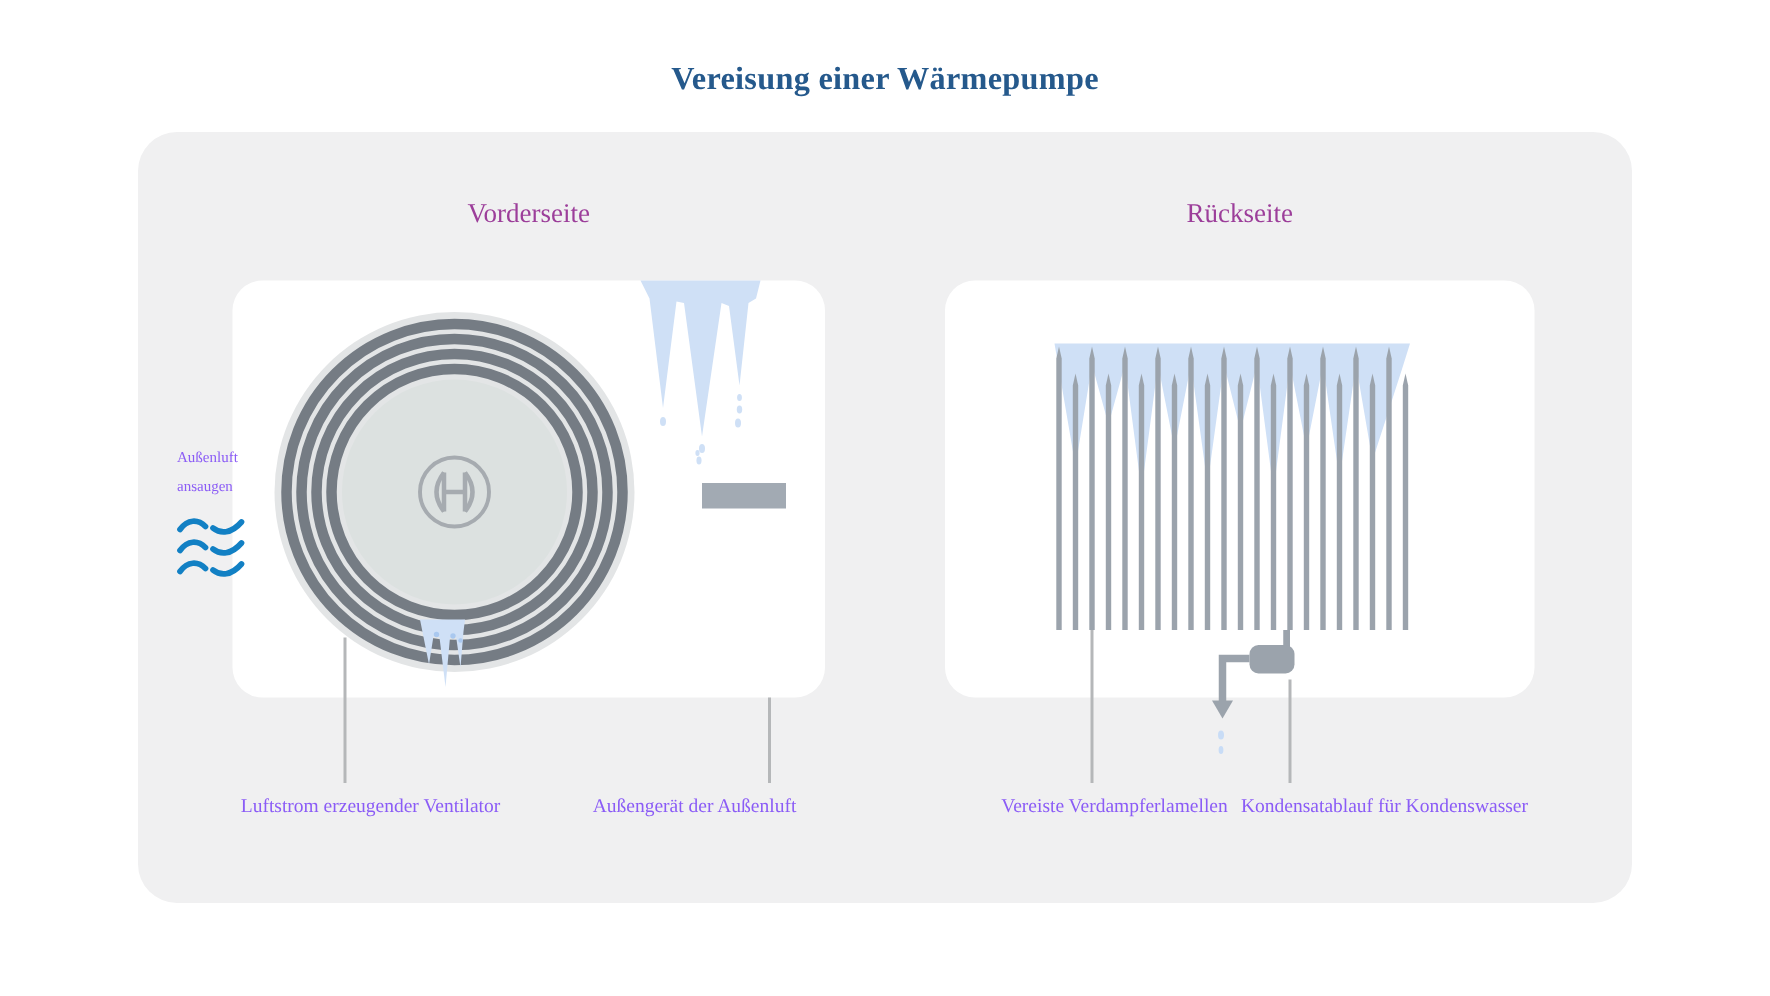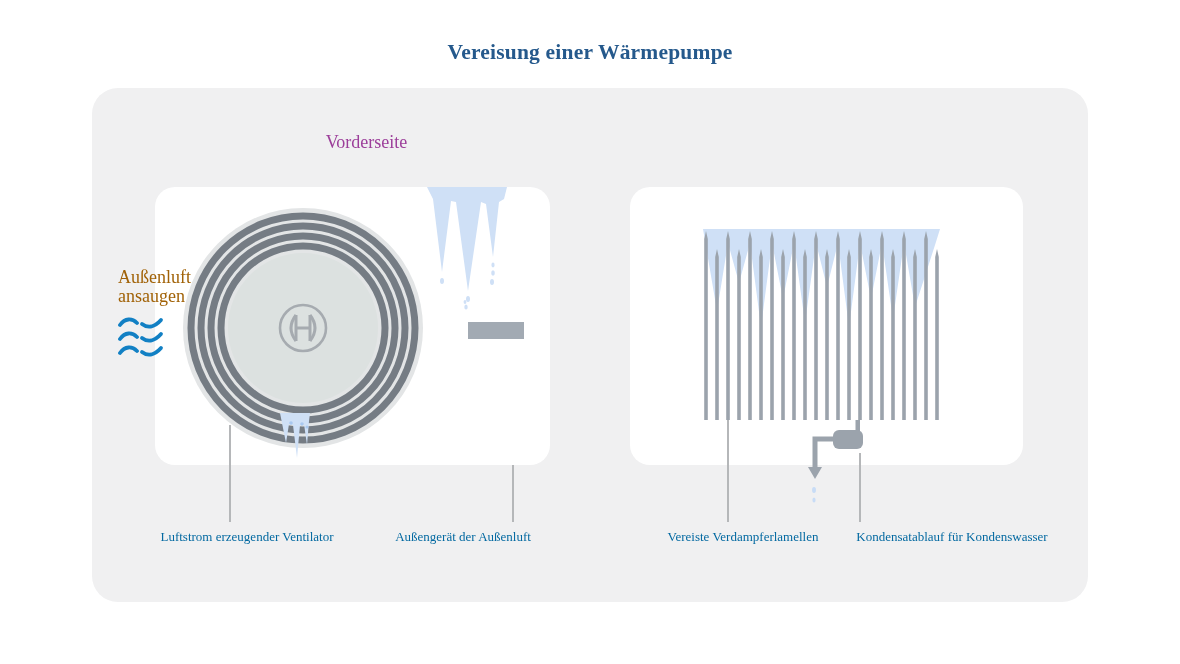--- a/index.html
+++ b/index.html
@@ -29,74 +29,76 @@
     border-radius: 26px;
   }
   .panel-heading {
     position: absolute;
     top: 132px;
     text-align: center;
     font-size: 18px;
     font-weight: 400;
     color: #9c3e9a;
   }
-  .heading-front { left: 169px; width: 395px; }
+  .heading-front { left: 155px; width: 395px; }
   .heading-back  { left: 630px; width: 393px; }
   .panel {
     position: absolute;
     top: 187px;
     height: 278px;
     background: #ffffff;
     border-radius: 20px;
   }
   .panel-front { left: 155px; width: 395px; }
   .panel-back  { left: 630px; width: 393px; }
   .panel svg.scene { position: absolute; left: 0; top: 0; overflow: visible; }
   .side-label {
     position: absolute;
     width: 90px;
-    font-size: 18px;
+    font-size: 10px;
     line-height: 19px;
-    color: #a16207;
+    color: #8b5cf6;
+    margin-top: 28px;
   }
   .side-label-left  { left: 118px; top: 268px; }
   .side-label-right { left: 1002px; top: 269px; }
   .waves { margin-top: 9px; display: block; }
   .leader {
     position: absolute;
     width: 1.5px;
     background: #b5b7b9;
   }
   .leader-1 { left: 229px; top: 425px; height: 97px; }
   .leader-2 { left: 512px; top: 465px; height: 57px; }
   .leader-3 { left: 727px; top: 420px; height: 102px; }
   .leader-4 { left: 859px; top: 453px; height: 69px; }
   .caption {
     position: absolute;
     top: 529px;
     transform: translateX(-50%);
     white-space: nowrap;
     font-size: 13px;
-    color: #0369a1;
+    color: #8b5cf6;
   }
   .caption-1 { left: 247px; }
   .caption-2 { left: 463px; }
   .caption-3 { left: 743px; }
-  .caption-4 { left: 952px; }
+  .caption-4 { left: 923px; }
 </style>
 </head>
 <body>
 
 <div class="stage">
 
   <div class="page-title">Vereisung einer Wärmepumpe</div>
 
   <div class="container"></div>
 
   <div class="panel-heading heading-front">Vorderseite</div>
+  <div class="panel-heading heading-back">Rückseite</div>
 
   <div class="panel panel-front">
     <svg class="scene" width="395" height="278" viewBox="0 0 395 278">
 
       <g transform="translate(148,141)">
         <circle r="120" fill="#e3e5e6"></circle>
         <g fill="none" stroke="#757c84" stroke-width="7">
           <circle r="112"></circle>
             <circle r="102"></circle>
             <circle r="92"></circle>

